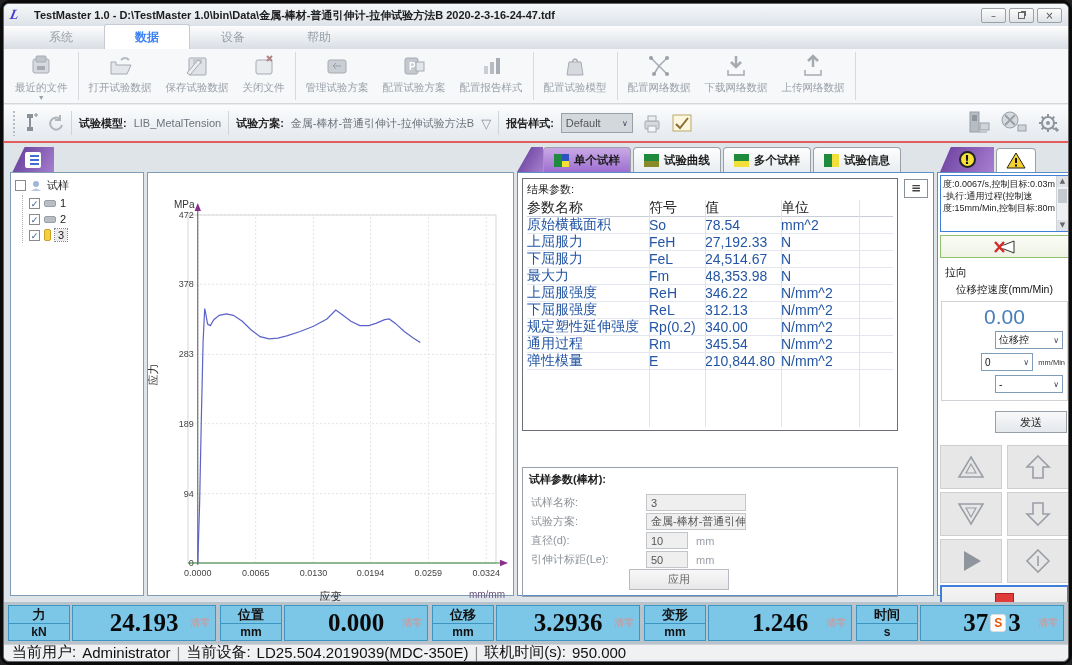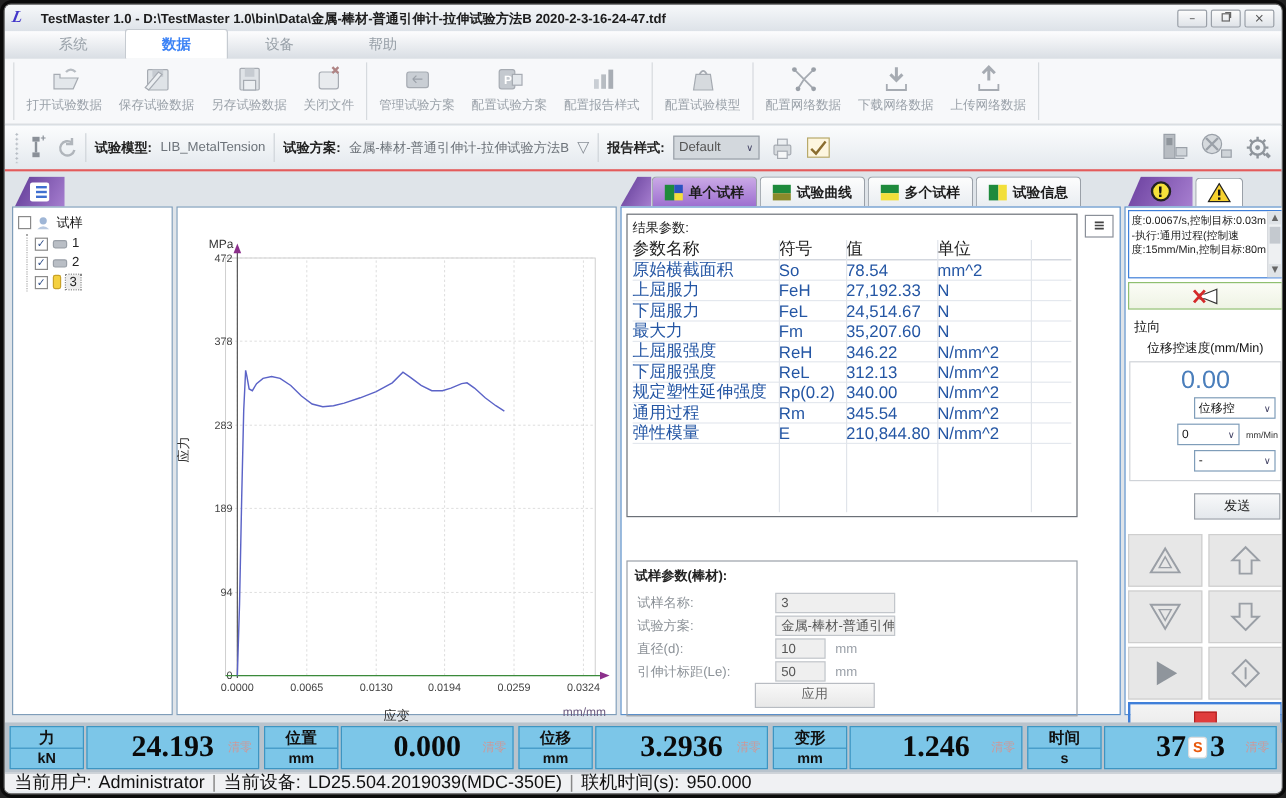--- a/index.html
+++ b/index.html
@@ -178,43 +178,44 @@
   </div>
 
   <div class="menubar">
     <div class="menu-item">系统</div>
     <div class="menu-item active">数据</div>
     <div class="menu-item">设备</div>
     <div class="menu-item">帮助</div>
   </div>
 
   <div class="toolbar">
+    <div class="tbtn">
+      <svg width="26" height="26">
+            <rect x="5" y="6" width="16" height="14" rx="2" fill="#d6dade" stroke="#a6abb2"></rect>
+            <rect x="8" y="3" width="10" height="6" rx="1" fill="#c0c5cb" stroke="#a6abb2"></rect>
+            <rect x="9" y="13" width="8" height="4" fill="#a6abb2"></rect>
+          </svg>
+      <span class="tlabel">最近的文件</span>
+      <span class="tdrop">▼</span>
+    </div>
     <div class="tsep"></div>
     <div class="tbtn">
       <svg width="26" height="26">
             <path d="M4 9 L4 21 L20 21 L24 12 L9 12 L9 9 Z" fill="#e3e7eb" stroke="#a6abb2"></path>
             <path d="M14 7 q4 -4 8 0" fill="none" stroke="#b7bcc2" stroke-width="2"></path>
           </svg>
       <span class="tlabel">打开试验数据</span>
     </div>
     <div class="tbtn">
       <svg width="26" height="26">
             <rect x="5" y="5" width="17" height="17" rx="1" fill="#dfe3e7" stroke="#a6abb2"></rect>
             <rect x="9" y="5" width="9" height="6" fill="#c6cbd1"></rect>
             <path d="M3 20 L14 7 l3 2 L6 22 Z" fill="#eceff2" stroke="#a6abb2"></path>
           </svg>
       <span class="tlabel">保存试验数据</span>
-    </div>
-    <div class="tbtn">
-      <svg width="26" height="26">
-            <rect x="5" y="4" width="16" height="18" rx="1" fill="#dfe3e7" stroke="#a6abb2"></rect>
-            <rect x="9" y="4" width="8" height="7" fill="#c6cbd1"></rect>
-            <rect x="8" y="14" width="10" height="8" fill="#eceff2" stroke="#a6abb2"></rect>
-          </svg>
-      <span class="tlabel">另存试验数据</span>
     </div>
     <div class="tbtn">
       <svg width="26" height="26">
             <rect x="5" y="7" width="16" height="14" rx="2" fill="#e8ebee" stroke="#a6abb2"></rect>
             <path d="M16 3 l5 5 M21 3 l-5 5" stroke="#b08585" stroke-width="2"></path>
           </svg>
       <span class="tlabel">关闭文件</span>
     </div>
     <div class="tsep"></div>
     <div class="tbtn">
@@ -472,21 +473,21 @@
               </div>
           <div class="rrow">
                 <span class="rc0">下屈服力</span>
                 <span class="rc1">FeL</span>
                 <span class="rc2">24,514.67</span>
                 <span class="rc3">N</span>
               </div>
           <div class="rrow">
                 <span class="rc0">最大力</span>
                 <span class="rc1">Fm</span>
-                <span class="rc2">35,207.60</span>
+                <span class="rc2">48,353.98</span>
                 <span class="rc3">N</span>
               </div>
           <div class="rrow">
                 <span class="rc0">上屈服强度</span>
                 <span class="rc1">ReH</span>
                 <span class="rc2">346.22</span>
                 <span class="rc3">N/mm^2</span>
               </div>
           <div class="rrow">
                 <span class="rc0">下屈服强度</span>

